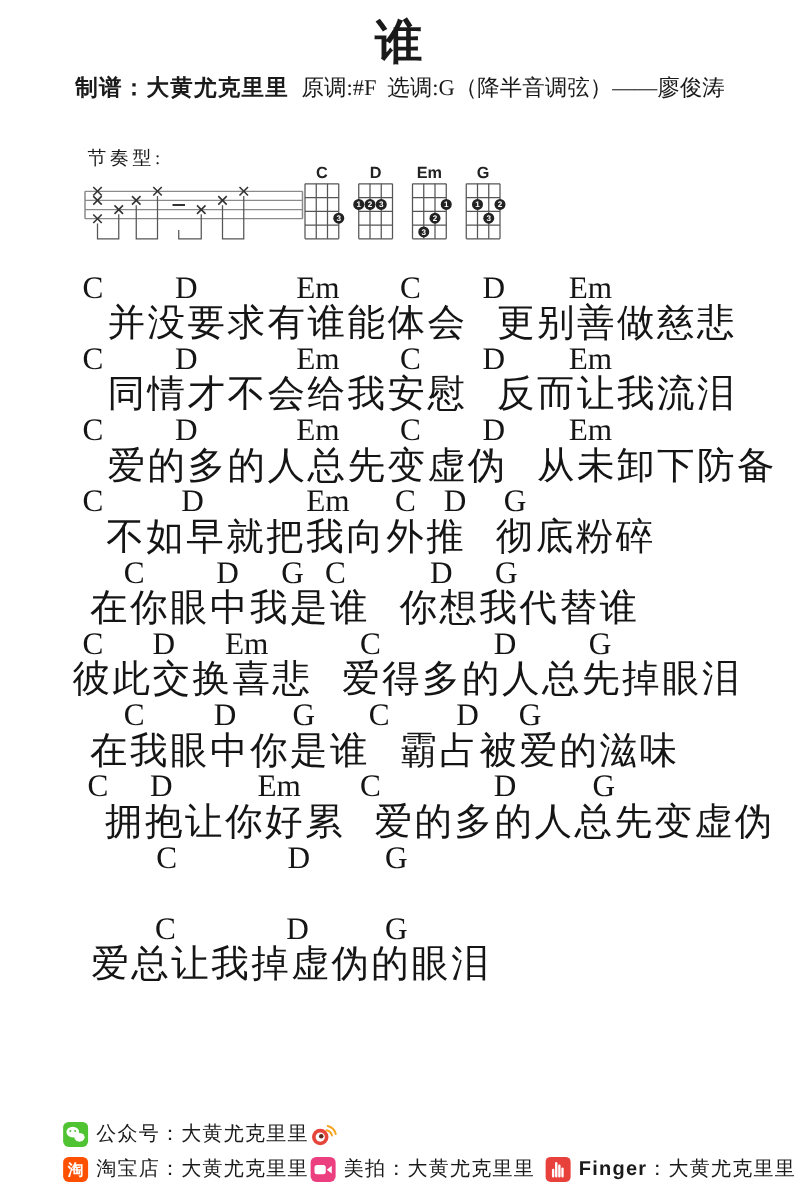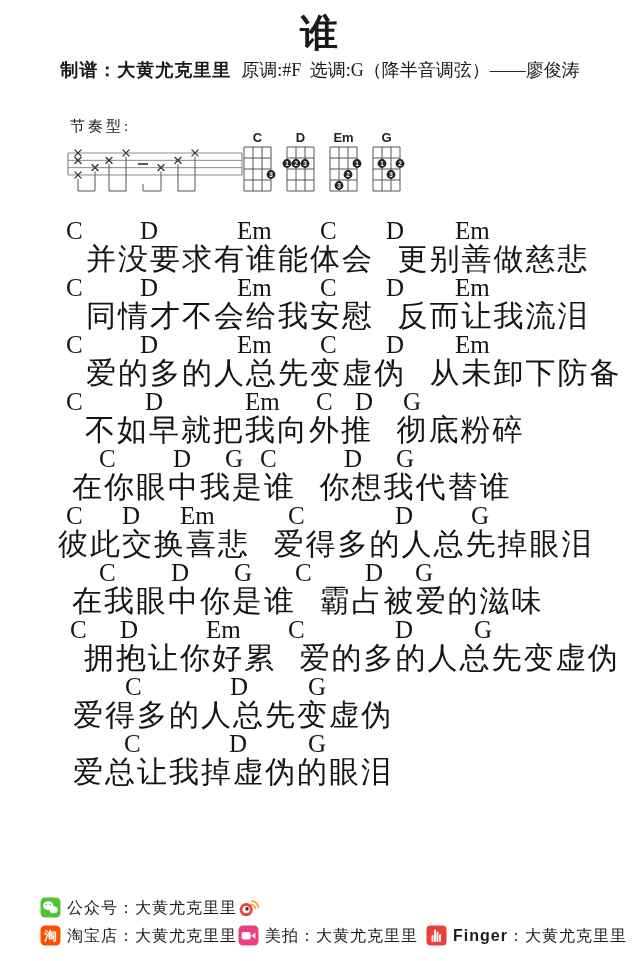--- a/index.html
+++ b/index.html
@@ -27,21 +27,21 @@
   }
   #verse-lines{position:absolute;left:0;top:0;width:640px;height:961px;}
   .line{position:absolute;left:0;width:640px;height:57px;}
   .chord{
     position:absolute;top:0;font-size:25px;line-height:26px;color:#151515;
   }
   .lyric{
     position:absolute;top:27px;font-size:30px;line-height:28px;
     letter-spacing:2px;word-spacing:14px;white-space:pre;color:#151515;
   }
-  .footer{position:absolute;left:2px;top:0;width:520px;height:961px;}
+  .footer{position:absolute;left:12px;top:0;width:520px;height:961px;}
   .f-item{position:absolute;display:flex;align-items:center;gap:6px;height:21px;}
   .f-text{font-size:16px;letter-spacing:1px;white-space:pre;line-height:21px;}
   .f-pre{font-family:"Liberation Sans","DejaVu Sans",sans-serif;font-weight:bold;}
   svg{display:block;}
 </style>
 </head>
 <body>
 
 <div class="page">
 
@@ -231,21 +231,20 @@
         <span class="chord" style="left: 206px;">Em</span>
         <span class="chord" style="left: 288px;">C</span>
         <span class="chord" style="left: 395px;">D</span>
         <span class="chord" style="left: 474px;">G</span>
         <span class="lyric" style="left: 72px; margin-left: 12px;">拥抱让你好累 爱的多的人总先变虚伪</span>
       </div>
       <div class="line" style="top: 674px;">
         <span class="chord" style="left: 125px;">C</span>
         <span class="chord" style="left: 230px;">D</span>
         <span class="chord" style="left: 308px;">G</span>
-        <span class="lyric" style="left: 73px;">爱得多的人总先变虚伪</span>
       </div>
       <div class="line" style="top: 731px;">
         <span class="chord" style="left: 124px;">C</span>
         <span class="chord" style="left: 229px;">D</span>
         <span class="chord" style="left: 308px;">G</span>
         <span class="lyric" style="left: 73px;">爱总让我掉虚伪的眼泪</span>
       </div>
     </div>
 
   <div class="footer">

